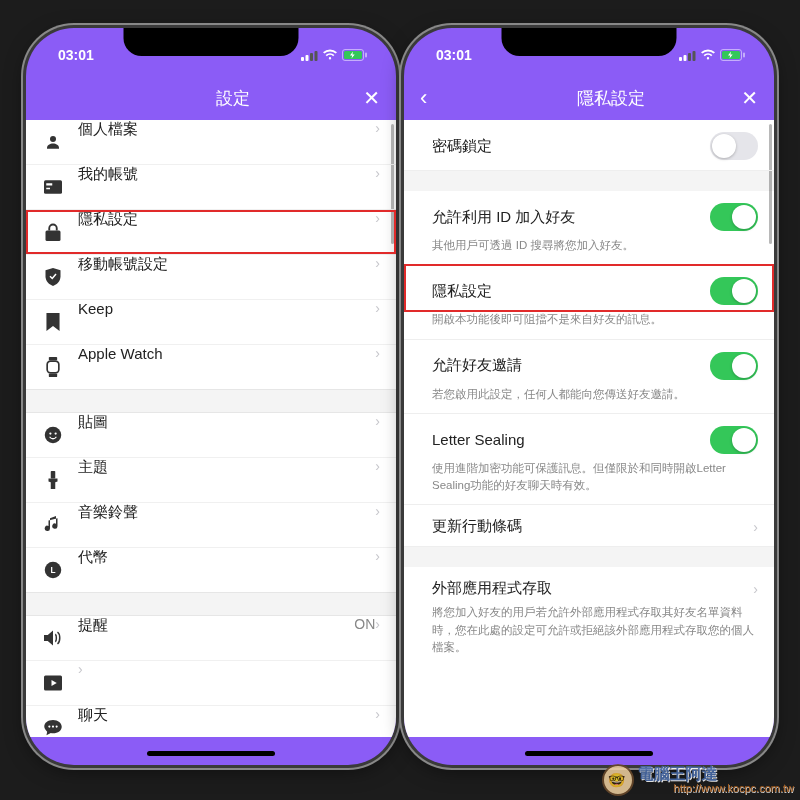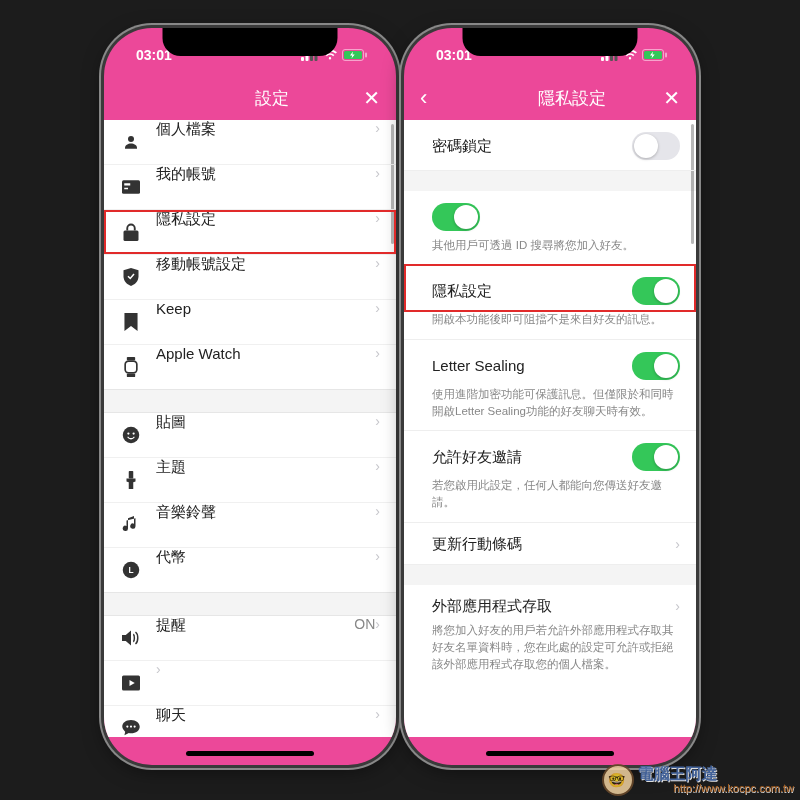--- a/index.html
+++ b/index.html
@@ -12,23 +12,23 @@
     overflow: hidden;
     position: relative;
   }
   .phones {
     display: flex;
     justify-content: center;
     gap: 8px;
     padding-top: 28px;
   }
   .phone {
-    width: 292px;
+    width: 370px;
     height: 737px;
-    background: #ec4899;
+    background: #8b5cf6;
     border-radius: 48px;
     position: relative;
     box-shadow: 0 0 0 3px #3a3a3a, 0 0 0 5px #888, 0 5px 20px rgba(0,0,0,0.5);
     overflow: hidden;
   }
   .notch {
     position: absolute;
     top: 0;
     left: 50%;
     transform: translateX(-50%);
@@ -458,56 +458,57 @@
           <span class="slabel">密碼鎖定</span>
           <div class="toggle off">
               <div class="knob"></div>
             </div>
         </div>
       </div>
       <div class="sseparator"></div>
 
       <div class="srow">
         <div class="srow-main">
+          <span class="slabel">允許利用 ID 加入好友</span>
           <div class="toggle on">
               <div class="knob"></div>
             </div>
         </div>
         <div class="sdesc">其他用戶可透過 ID 搜尋將您加入好友。</div>
       </div>
 
       <div class="srow">
         <div class="highlight" style="inset:-1px 0 auto 0;height:44px;"></div>
         <div class="srow-main">
           <span class="slabel">隱私設定</span>
           <div class="toggle on">
               <div class="knob"></div>
             </div>
         </div>
         <div class="sdesc">開啟本功能後即可阻擋不是來自好友的訊息。</div>
       </div>
 
       <div class="srow">
         <div class="srow-main">
+          <span class="slabel">允許好友邀請</span>
+          <div class="toggle on">
+              <div class="knob"></div>
+            </div>
+        </div>
+        <div class="sdesc">若您啟用此設定，任何人都能向您傳送好友邀請。</div>
+      </div>
+
+      <div class="srow">
+        <div class="srow-main">
           <span class="slabel">Letter Sealing</span>
           <div class="toggle on">
               <div class="knob"></div>
             </div>
         </div>
         <div class="sdesc">使用進階加密功能可保護訊息。但僅限於和同時開啟Letter Sealing功能的好友聊天時有效。</div>
-      </div>
-
-      <div class="srow">
-        <div class="srow-main">
-          <span class="slabel">允許好友邀請</span>
-          <div class="toggle on">
-              <div class="knob"></div>
-            </div>
-        </div>
-        <div class="sdesc">若您啟用此設定，任何人都能向您傳送好友邀請。</div>
       </div>
 
       <div class="srow">
         <div class="srow-main">
           <span class="slabel">更新行動條碼</span>
           <span class="chevron-r">›</span>
         </div>
       </div>
       <div class="sseparator"></div>
 

